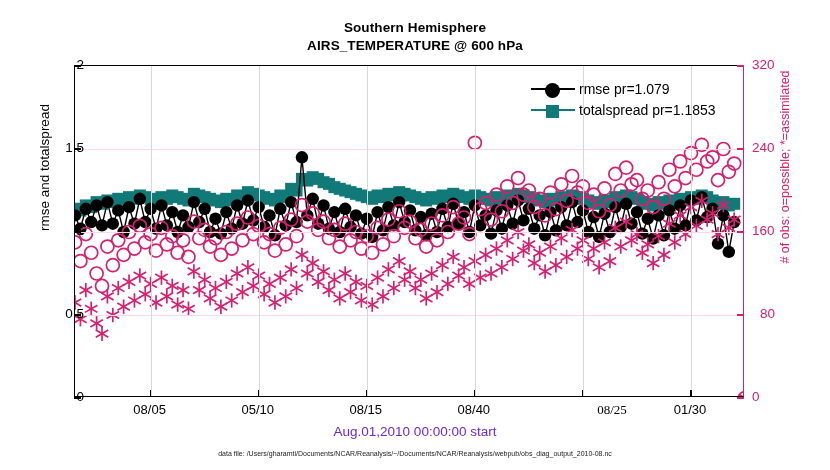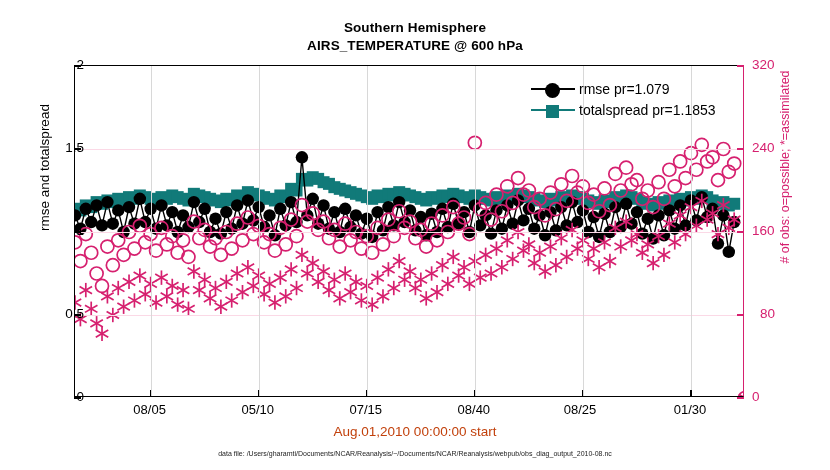--- a/index.html
+++ b/index.html
@@ -32,21 +32,21 @@
   .tickmark-x{position:absolute;top:390px;width:1.6px;height:7px;background:#000;}
 
   
   #ylabel-left{position:absolute;left:-96px;top:160px;width:280px;
                text-align:center;font-size:13.5px;color:#000;
                transform:rotate(-90deg);transform-origin:center;}
   #ylabel-right{position:absolute;left:620px;top:160px;width:330px;
                 text-align:center;font-size:12.5px;color:#d6206f;
                 transform:rotate(-90deg);transform-origin:center;}
   #xlabel{position:absolute;top:424px;left:0;right:0;text-align:center;
-          font-size:13.5px;color:#c2410c;}
+          font-size:13.5px;color:#6d28d9;}
   #footer{position:absolute;top:450px;left:0;right:0;text-align:center;
           font-size:7px;color:#222;}
 
   
   #legend{position:absolute;left:531px;top:78px;z-index:40;}
   .legend-row{display:flex;align-items:center;height:21px;}
   .legend-sample{position:relative;width:44px;height:16px;margin-right:4px;}
   .legend-line{position:absolute;top:7px;left:0;width:44px;height:2.4px;}
   .legend-dot{position:absolute;top:2px;left:14px;width:15px;height:15px;
               border-radius:50%;}
@@ -849,25 +849,25 @@
       <div class="ytick-r" style="top: 231px;">160</div>
       <div class="tickmark-r" style="top: 231px;"></div>
       <div class="ytick-r" style="top: 148px;">240</div>
       <div class="tickmark-r" style="top: 148px;"></div>
       <div class="ytick-r" style="top: 65px;">320</div>
       <div class="tickmark-r" style="top: 65px;"></div>
       <div class="xtick" style="left: 149.645px;">08/05</div>
       <div class="tickmark-x" style="left: 149.645px;"></div>
       <div class="xtick" style="left: 257.71px;">05/10</div>
       <div class="tickmark-x" style="left: 257.71px;"></div>
-      <div class="xtick" style="left: 365.774px;">07/15</div>
+      <div class="xtick" style="left: 365.774px;">08/15</div>
       <div class="tickmark-x" style="left: 365.774px;"></div>
       <div class="xtick" style="left: 473.839px;">08/40</div>
       <div class="tickmark-x" style="left: 473.839px;"></div>
-      <div class="xtick" style="left: 580px;">08/25</div>
+      <div class="xtick" style="left: 612px; font-family: Liberation Serif, serif;">08/25</div>
       <div class="tickmark-x" style="left: 581.903px;"></div>
       <div class="xtick" style="left: 689.968px;">01/30</div>
       <div class="tickmark-x" style="left: 689.968px;"></div>
     </div>
 
   <div id="ylabel-left">rmse and totalspread</div>
   <div id="ylabel-right"># of obs: o=possible; *=assimilated</div>
   <div id="xlabel">Aug.01,2010 00:00:00 start</div>
   <div id="footer">data file: /Users/gharamti/Documents/NCAR/Reanalysis/~/Documents/NCAR/Reanalysis/webpub/obs_diag_output_2010-08.nc</div>
 

